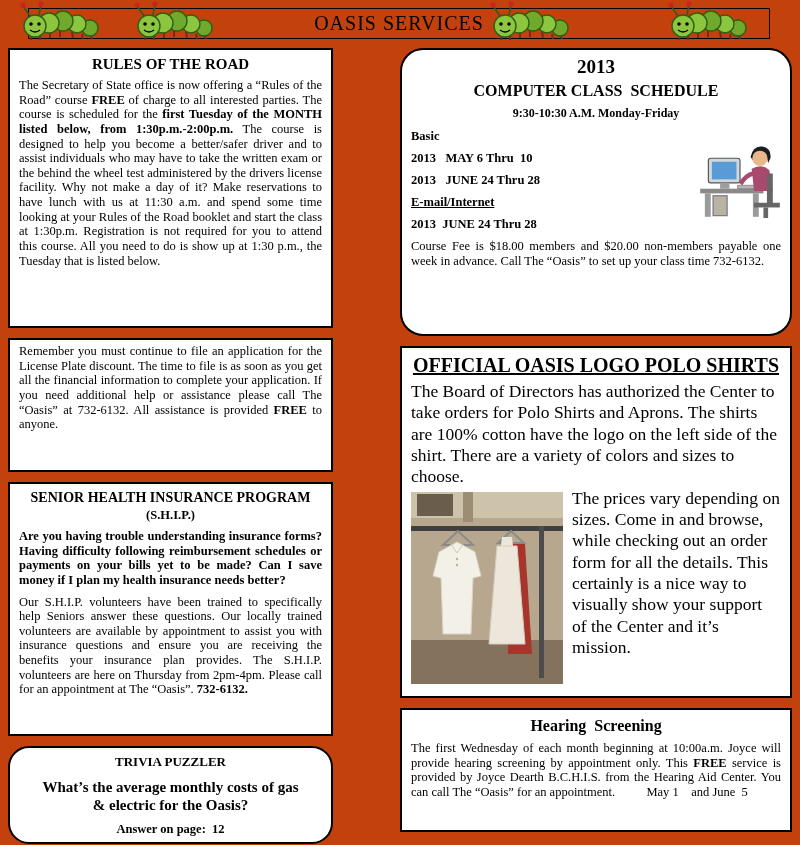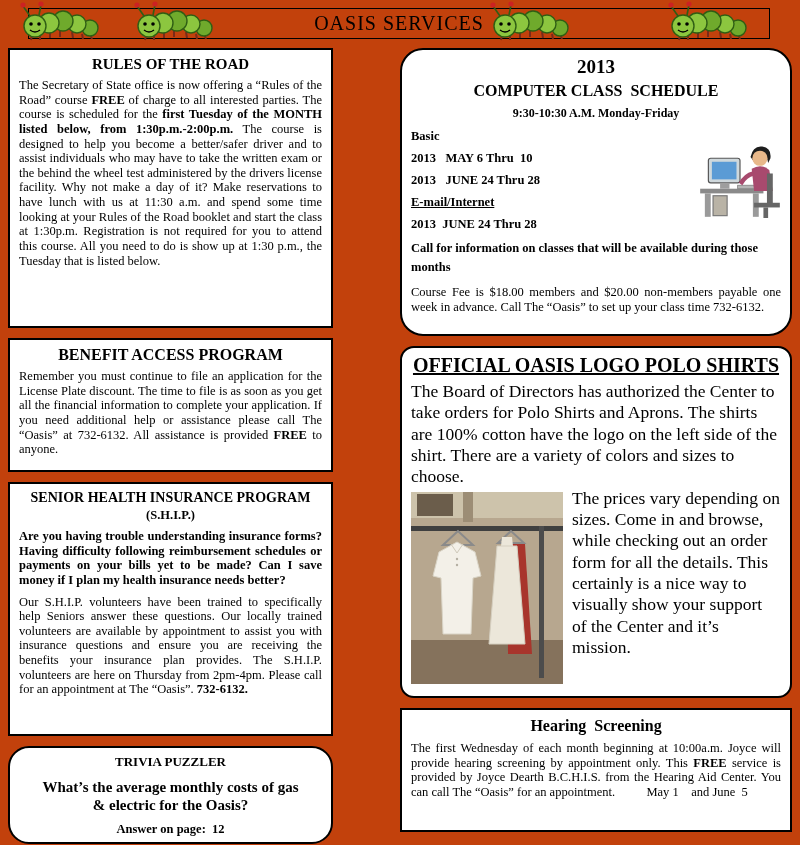--- a/index.html
+++ b/index.html
@@ -50,21 +50,21 @@
   .box-computer { min-height:288px;border-radius:23px; }
   .comp-year  { font-size:19px; font-weight:bold; text-align:center; margin:2px 0 4px; }
   .comp-title { font-size:16px; font-weight:bold; text-align:center; margin:0 0 6px; }
   .comp-time  { font-size:12px; font-weight:bold; text-align:center; margin:0 0 8px; }
   .sched { font-size:12.5px; }
   .sched-line { font-weight:bold; margin:0 0 7px; }
   .comp-clipart { float:right; width:82px; height:88px; margin:4px 0 2px 6px; }
   .comp-fee { clear:both; text-align:justify; font-size:12.5px; line-height:1.2; margin:6px 0 0; }
 
   
-  .box-polo { min-height:352px;border-radius:14px; }
+  .box-polo { min-height:352px; }
   .polo-title { font-size:20px; font-weight:bold; text-decoration:underline; text-align:center; margin:2px 0 4px; }
   .polo-text { font-size:17.5px; line-height:1.22; text-align:left; }
   .polo-photo { float:left; width:152px; height:192px; margin:4px 9px 2px 0; }
 
   
   .box-hearing { min-height:124px; }
   .hearing-title { font-size:16px; margin:3px 0 6px; }
 </style>
 </head>
 <body>
@@ -116,21 +116,20 @@
     </svg>
 
   <div class="col col-left">
 
     <section class="box box-rules">
       <h2 class="smallcaps-title">RULES OF THE ROAD</h2>
       <p class="just"><span>The Secretary of State office is now offering a “Rules of the Road” course </span><span class="b">FREE</span><span> of charge to all interested parties.  The course is scheduled for the </span><span class="b">first Tuesday of the MONTH listed below, from 1:30p.m.-2:00p.m.</span><span>  The course is designed to help you become a better/safer driver and to  assist individuals who may have to take the written exam or the behind the wheel test administered by the drivers license facility.  Why not make a day of it?  Make reservations to have lunch with us at 11:30 a.m. and spend some time looking at your Rules of the Road booklet and start the class at 1:30p.m.  Registration is not required for you to attend this course.  All you need to do is show up at 1:30 p.m., the Tuesday that is listed below.</span></p>
     </section>
 
     <section class="box box-benefit">
-      <h2>BENEFIT ACCESS PROGRAM</h2>
       <p class="just"><span>Remember you must continue to file an application for the License Plate discount.  The time to file is as soon as you get all the financial information to complete your application.  If you need additional help or assistance please call The “Oasis” at 732-6132.  All   assistance is provided </span><span class="b">FREE</span><span> to anyone.</span></p>
     </section>
 
     <section class="box box-ship">
       <h2 style="font-size:14px; margin-bottom:2px;">SENIOR HEALTH INSURANCE PROGRAM</h2>
       <h3>(S.H.I.P.)</h3>
       <p class="just ship-question">Are you having trouble understanding insurance forms? Having difficulty following reimbursement schedules or payments on your bills yet to be made?  Can I save money if I plan my health insurance needs better?</p>
       <p class="just"><span>Our S.H.I.P. volunteers have been trained to specifically help Seniors answer these questions.  Our locally trained volunteers are available by appointment to assist you with insurance questions and ensure you are receiving the benefits your insurance plan provides.  The S.H.I.P.  volunteers are here on Thursday from  2pm-4pm.  Please call for an appointment at The “Oasis”.  </span><span class="b">732-6132.</span></p>
     </section>
 
@@ -165,21 +164,20 @@
           <path d="M46 31 q-8 2 -12 10 l3 2 q4 -7 10 -8 z" fill="#a84a6e"></path>
           <rect x="58" y="33" width="5" height="26" fill="#666"></rect>
           <rect x="47" y="58" width="22" height="4" fill="#666"></rect>
           <rect x="55" y="62" width="4" height="9" fill="#666"></rect>
         </svg>
         <p class="sched-line">Basic</p>
         <p class="sched-line">2013&nbsp;&nbsp; MAY 6 Thru&nbsp; 10</p>
         <p class="sched-line">2013&nbsp;&nbsp; JUNE 24 Thru 28</p>
         <p class="sched-line u">E-mail/Internet</p>
         <p class="sched-line">2013&nbsp; JUNE 24 Thru 28</p>
-        <p class="sched-line" style="line-height:1.55;">Call for information on classes that will be available during those months</p>
       </div>
 
       <p class="comp-fee"><span>Course Fee is $18.00 members and $20.00 non-members payable one week in advance.  Call The “Oasis” to set up your class time 732-6132.</span></p>
     </section>
 
     <section class="box box-polo">
       <h2 class="polo-title">OFFICIAL OASIS LOGO POLO SHIRTS</h2>
       <p class="polo-text" style="margin-bottom:0;">The Board of Directors has authorized the Center to take orders  for Polo Shirts and Aprons. The shirts are 100% cotton have the logo on the left side of the shirt. There are a variety of colors and sizes to choose.</p>
       <div>
         <svg class="polo-photo" viewBox="0 0 152 192" preserveAspectRatio="none">

